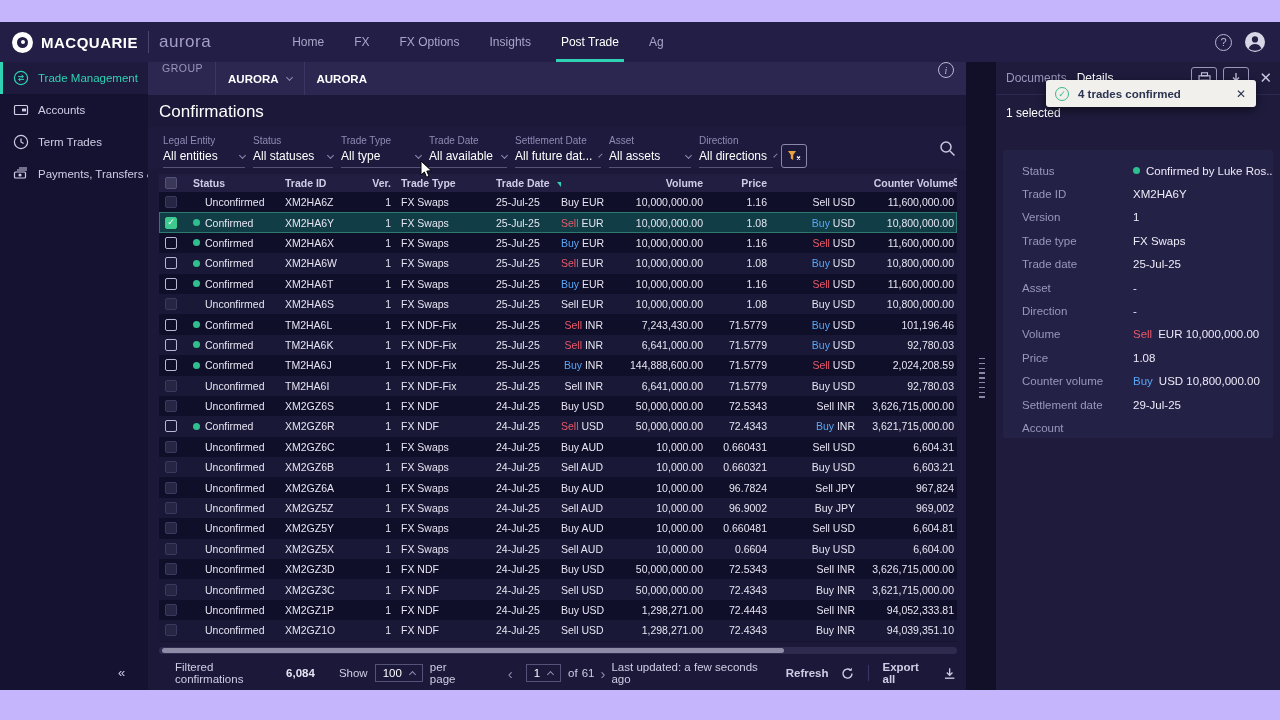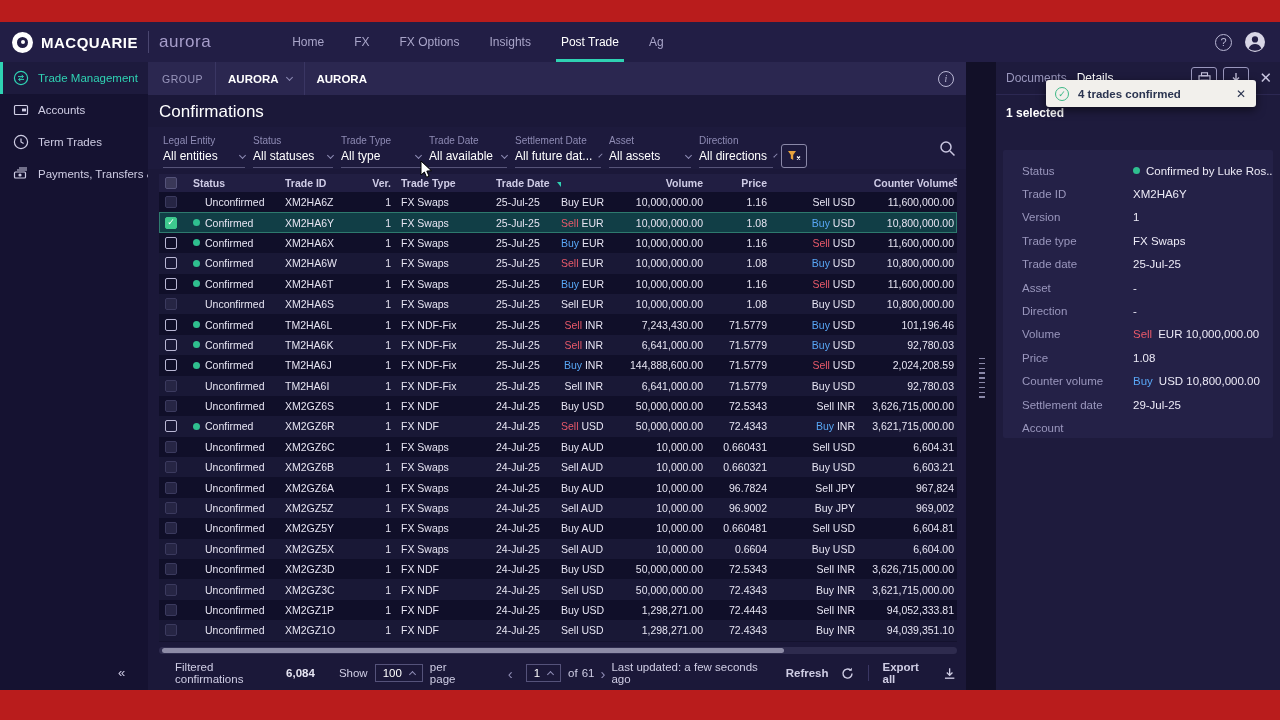--- a/index.html
+++ b/index.html
@@ -1,17 +1,17 @@
 <!DOCTYPE html>
 <html><head>
 <meta charset="utf-8">
 <style>
   html,body{margin:0;padding:0;background:#000;}
   *{box-sizing:border-box;}
-  .stage{position:relative;width:1280px;height:720px;background:#b91c1c;overflow:hidden;
+  .stage{position:relative;width:1280px;height:720px;background:#c4b5fd;overflow:hidden;
          font-family:"Liberation Sans",sans-serif;color:#e6e4f2;}
   
   .topbar{position:absolute;left:0;top:22px;width:1280px;height:40px;background:#221e45;
           display:flex;align-items:center;}
   .logo-wrap{display:flex;align-items:center;margin-left:12px;}
   .logo-disc{width:21px;height:21px;border-radius:50%;background:#fff;display:flex;align-items:center;justify-content:center;}
   .logo-hole{width:11px;height:11px;border-radius:50%;background:#221e45;display:flex;align-items:center;justify-content:center;}
   .logo-dot{width:4px;height:4px;border-radius:50%;background:#fff;}
   .brand-name{font-size:15px;font-weight:bold;letter-spacing:.5px;color:#fff;margin-left:8px;}
   .brand-sep{width:1px;height:22px;background:#4a4670;margin:0 10px;}
@@ -26,21 +26,21 @@
   
   .sidebar{position:absolute;left:0;top:62px;width:148px;height:628px;background:#151231;}
   .side-item{display:flex;align-items:center;height:32px;padding-left:13px;color:#cfcde4;font-size:11.5px;cursor:pointer;position:relative;}
   .side-item.active{background:#1d1a3d;color:#2fd2b3;}
   .side-item.active::before{content:"";position:absolute;left:0;top:0;bottom:0;width:3px;background:#2fd2b3;}
   .side-icon{width:16px;height:16px;margin-right:9px;flex:0 0 16px;display:flex;align-items:center;justify-content:center;}
   .side-label{white-space:nowrap;overflow:hidden;max-width:112px;}
   .collapse-btn{position:absolute;left:118px;bottom:10px;color:#c9c6e0;font-size:13px;cursor:pointer;}
   
   .content{position:absolute;left:148px;top:62px;width:818px;height:628px;background:#1b1839;}
-  .groupbar{position:absolute;left:0;top:0;width:100%;height:33px;background:#2b2750;display:flex;align-items:center;font-size:11px;}
+  .groupbar{position:absolute;left:0;top:0;width:100%;height:33px;background:#2b2750;display:flex;font-size:11px;}
   .group-label{color:#9a97bd;font-size:10.5px;letter-spacing:.5px;margin-left:14px;}
   .gsep{width:1px;height:33px;background:#3a3663;margin:0 12px;}
   .group-value{color:#fff;font-weight:bold;font-size:11.5px;display:flex;align-items:center;cursor:pointer;}
   .chev{display:inline-block;width:5px;height:5px;border-right:1.4px solid #8f8cb5;border-bottom:1.4px solid #8f8cb5;
         transform:rotate(45deg);margin-left:8px;margin-bottom:2px;}
   .chev.up{transform:rotate(-135deg);margin-bottom:-2px;}
   .info-circle{margin-left:auto;margin-right:12px;width:16px;height:16px;border-radius:50%;border:1.3px solid #b9b7d4;
                color:#b9b7d4;font-size:10px;font-style:italic;font-family:"Liberation Serif",serif;
                display:flex;align-items:center;justify-content:center;cursor:pointer;}
   .page-title{position:absolute;left:11px;top:40px;font-size:17px;color:#fff;}
@@ -96,21 +96,21 @@
   .drag-handle{position:absolute;left:13px;top:296px;width:6px;height:40px;cursor:col-resize;
                background:repeating-linear-gradient(to bottom,#8a88a8 0 1.5px,transparent 1.5px 4.8px);}
   .panel{position:absolute;left:996px;top:62px;width:284px;height:628px;background:#1e1b3d;}
   .panel-head{position:absolute;left:0;top:0;width:100%;height:33px;border-bottom:1px solid #2c2852;
               display:flex;align-items:center;font-size:12px;}
   .ptab{margin-left:10px;color:#9a97bd;cursor:pointer;}
   .ptab.active{color:#fff;}
   .pbtn{width:26px;height:22px;border:1px solid #9a97bd;border-radius:3px;display:flex;align-items:center;justify-content:center;cursor:pointer;}
   .phead-right{margin-left:auto;display:flex;align-items:center;gap:6px;margin-right:8px;}
   .pclose{color:#c9c6e0;font-size:15px;margin-left:4px;cursor:pointer;}
-  .selcount{position:absolute;left:10px;top:44px;font-size:12px;font-weight:bold;color:#fff;}
+  .selcount{position:absolute;left:10px;top:44px;font-size:12px;font-weight:normal;color:#fff;}
   .dcard{position:absolute;left:7px;top:88px;width:270px;height:288px;background:#242147;border-radius:2px;padding-top:9px;}
   .drow{display:flex;align-items:center;height:23.4px;padding-left:19px;font-size:11.5px;}
   .dlabel{width:111px;color:#9a97bd;flex:0 0 111px;}
   .dvalue{color:#eceaf6;white-space:nowrap;overflow:hidden;display:flex;align-items:center;gap:6px;}
   
   .toast{position:absolute;left:1046px;top:80px;width:210px;height:27px;background:#f2f0ec;border-radius:3px;
          box-shadow:0 3px 10px rgba(0,0,0,.55);display:flex;align-items:center;z-index:30;}
   .toast-check{width:14px;height:14px;border-radius:50%;border:1.5px solid #3cb886;color:#3cb886;font-size:9px;
                display:flex;align-items:center;justify-content:center;margin-left:9px;flex:0 0 14px;}
   .toast-msg{font-size:11.5px;font-weight:bold;color:#2b3450;margin-left:9px;}

